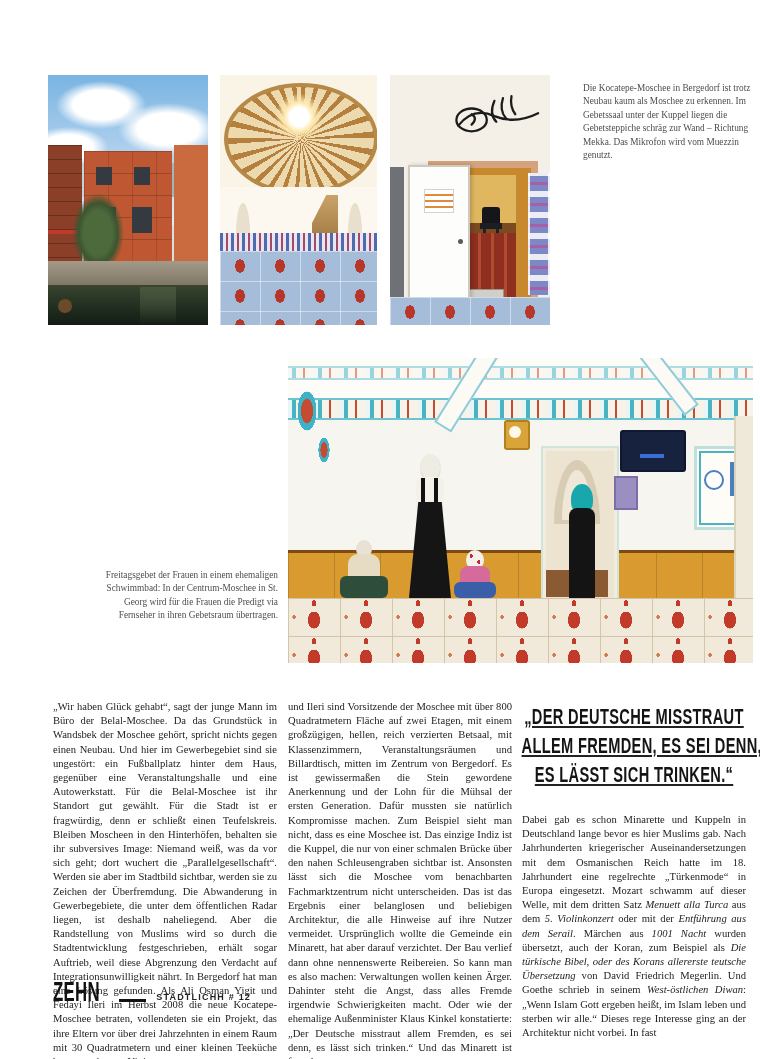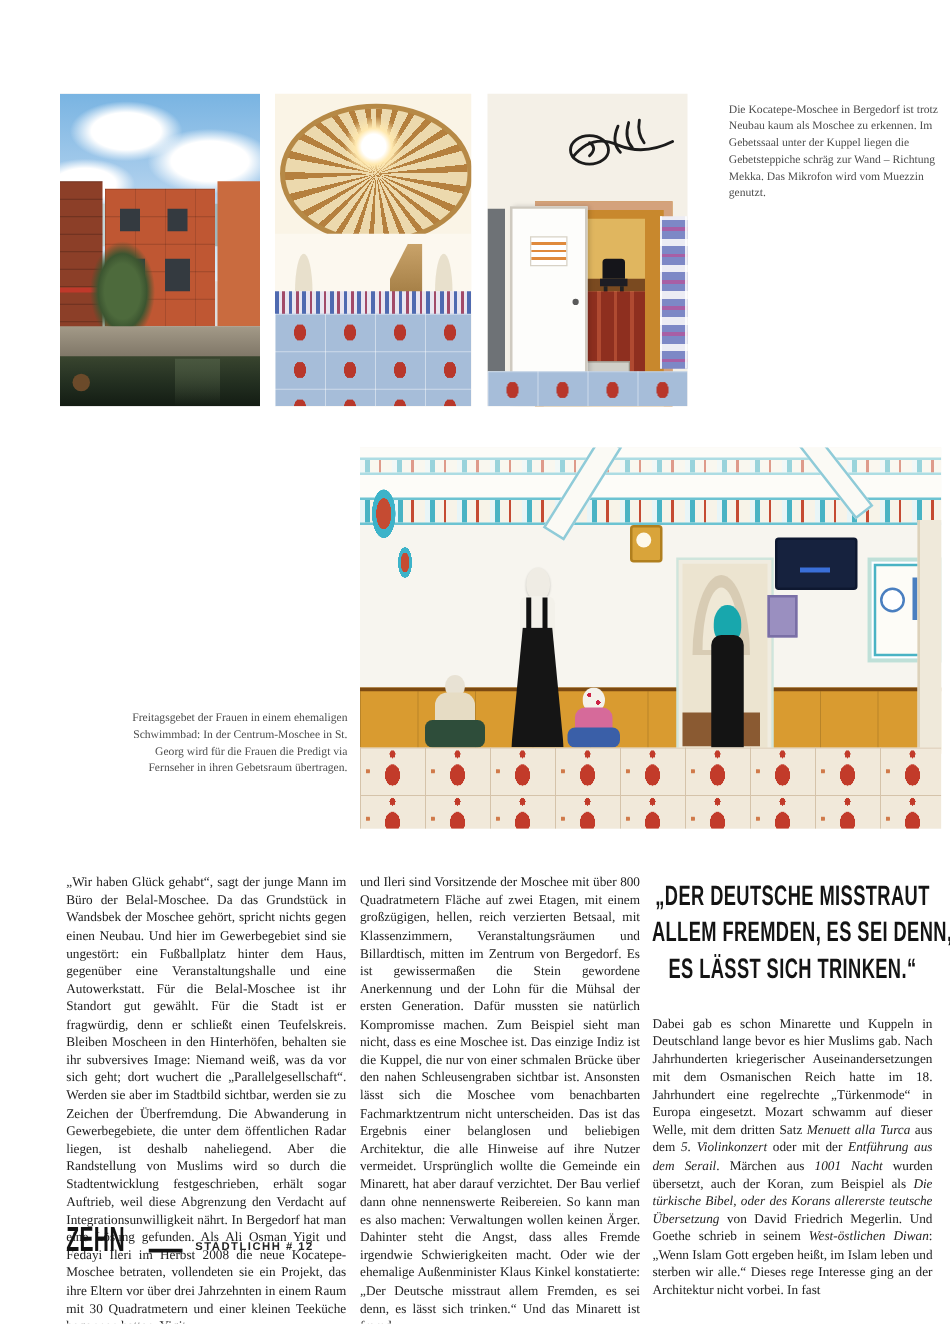--- a/index.html
+++ b/index.html
@@ -14,21 +14,21 @@
   
   .photo{position:absolute;overflow:hidden;background:#ddd;}
   
   .cap{font-size:9.3px;line-height:13.4px;color:#4d4d4d;font-family:Liberation Serif, serif;}
   .cap-right{left:583px;top:82px;width:178px;text-align:left;}
   .cap-left{left:104px;top:569px;width:174px;text-align:right;}
   
   .col{position:absolute;top:700px;width:224px;font-family:"Liberation Serif",serif;
        font-size:10.6px;line-height:14.2px;text-align:justify;color:#222;hyphens:auto;}
   .col1{left:53px;} .col2{left:288px;} .col3{left:522px;height:312px;}
-  .pullquote{position:absolute;left:0;top:2px;width:224px;text-align:center;}
+  .pullquote{position:absolute;left:0;top:2px;width:224px;text-align:center;text-decoration:underline;}
   .pq-inner{display:block;width:346px;margin-left:-61px;transform:scaleX(.65);
             transform-origin:50% 0;font-family:"Liberation Sans",sans-serif;
             font-weight:700;font-size:22.5px;line-height:29px;color:#141414;
             letter-spacing:.5px;white-space:nowrap;}
   .col3-body{position:absolute;left:0;top:113px;width:224px;font-family:"Liberation Serif",serif;
              font-size:10.6px;line-height:14.2px;text-align:justify;color:#222;}
   
   .footer{left:53px;top:972px;height:33px;display:flex;align-items:flex-end;}
   .zehn{font-size:28px;letter-spacing:.5px;transform:scaleX(.60);transform-origin:left bottom;
         font-weight:700;line-height:26px;}

